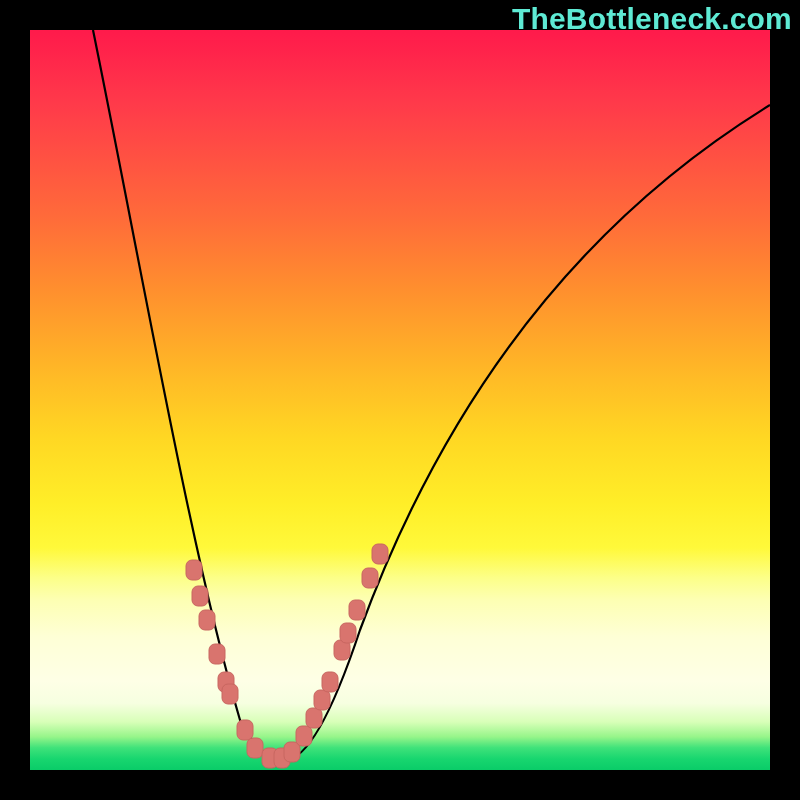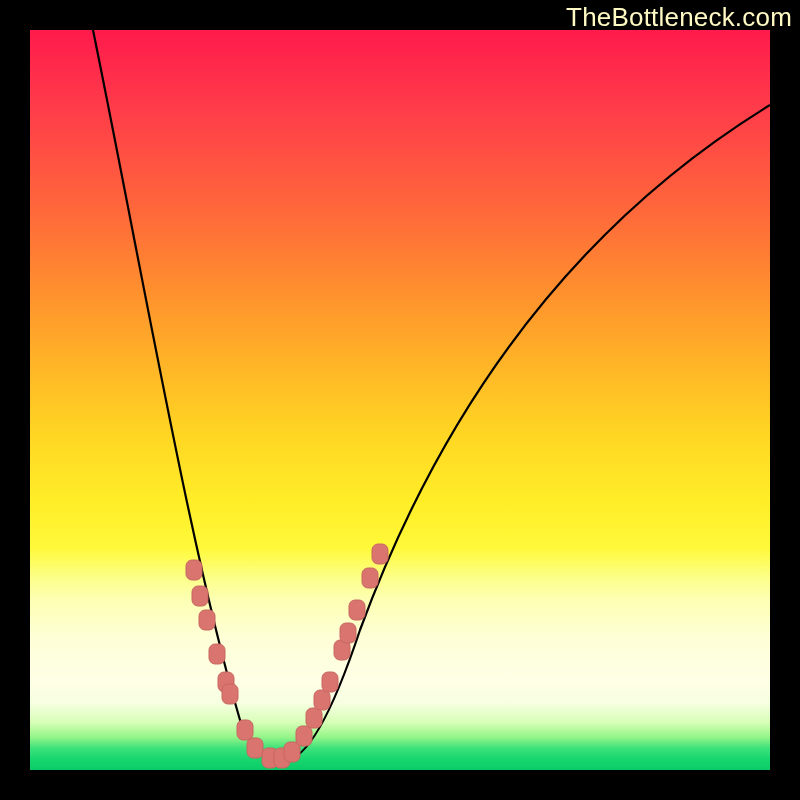--- a/index.html
+++ b/index.html
@@ -43,23 +43,23 @@
       #97f58a 95.5%,
       #3fe27a 97%,
       #18d66f 98.5%,
       #0acc68 100%
     );
   }
   .watermark {
     position: absolute;
     top: 2px;
     right: 8px;
-    color: #fef9c3;
-    font-size: 26px;
-    font-weight: 400;
+    color: #5eead4;
+    font-size: 30px;
+    font-weight: 700;
     letter-spacing: 0.2px;
     user-select: none;
   }
   svg.overlay {
     position: absolute;
     left: 0;
     top: 0;
     width: 740px;
     height: 740px;
   }

